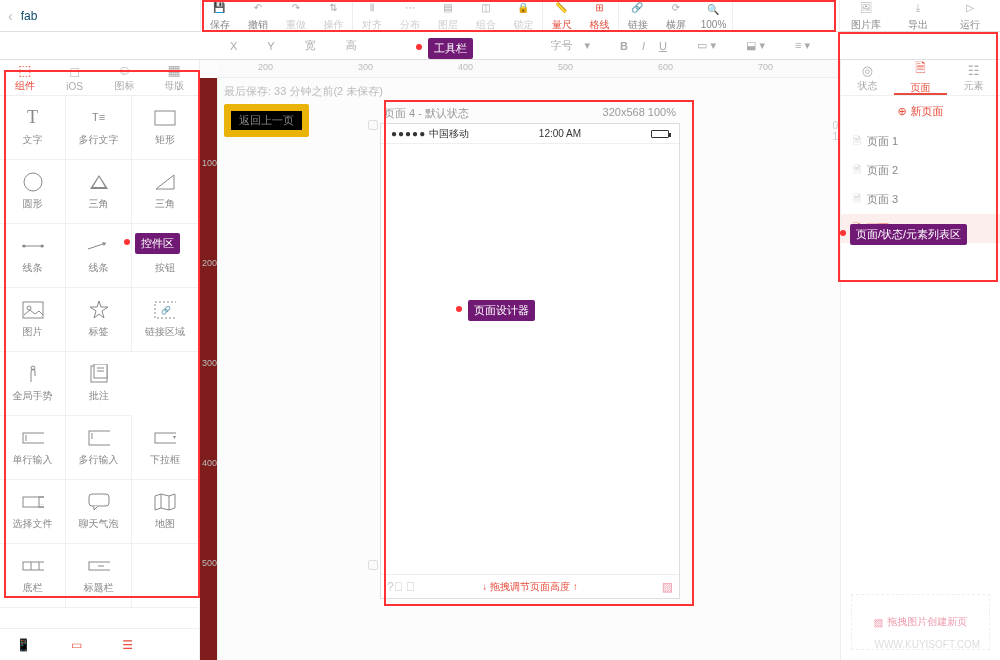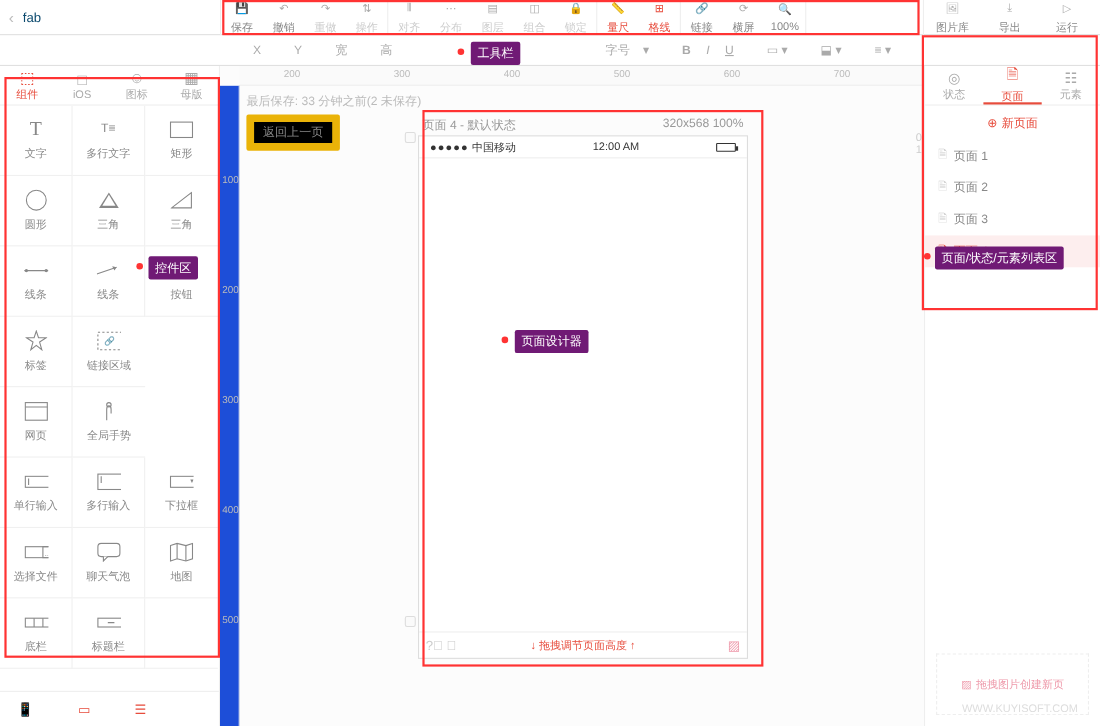--- a/index.html
+++ b/index.html
@@ -27,21 +27,21 @@
 .tab.active { color:#e74c3c; }
 .tab .ic { font-size:14px; }
 .grid { flex:1; overflow:auto; }
 .grid-row { display:flex; }
 .cell { width: 66px; height: 64px; border-right:1px solid #f0f0f0; border-bottom:1px solid #f0f0f0; display:flex; flex-direction:column; align-items:center; justify-content:center; font-size:10px; color:#888; gap:6px; }
 .cell:last-child { border-right:none; }
 .cell .shape { width:22px; height:18px; display:flex; align-items:center; justify-content:center; color:#888; }
 .bottom-icons { height:32px; border-top:1px solid #eee; display:flex; align-items:center; gap:40px; padding:0 16px; color:#e74c3c; }
 .canvas-area { flex:1; position:relative; background:#fcfcfc; overflow:hidden; }
 .ruler-h { position:absolute; top:0; left:18px; right:0; height:18px; background:#fafafa; border-bottom:1px solid #eee; }
-.ruler-v { position:absolute; top:18px; left:0; width:18px; bottom:0; background:#1d4ed8; border-right:1px solid #eee; }
+.ruler-v { position:absolute; top:18px; left:0; width:18px; bottom:0; background:#7f1d1d; border-right:1px solid #eee; }
 .ruler-h .tick { position:absolute; top:2px; font-size:9px; color:#bbb; }
 .ruler-v .tick { position:absolute; left:2px; font-size:9px; color:#bbb; writing-mode:horizontal-tb; }
 .save-info { position:absolute; top:24px; left:24px; font-size:11px; color:#bbb; }
 .back-btn { position:absolute; top:44px; left:24px; font-size:11px; color:#888; border:7px solid #eab308; padding:2px 8px; border-radius:2px; background:#000000; }
 .phone-frame { position:absolute; top:44px; left:180px; width:300px; }
 .phone-header { display:flex; justify-content:space-between; font-size:11px; color:#999; padding:2px 4px; }
 .phone-body { border:1px solid #ddd; background:#fff; position:relative; }
 .status-bar { height:20px; display:flex; align-items:center; justify-content:space-between; padding:0 10px; font-size:10px; color:#333; border-bottom:1px solid #eee; }
 .dots-area { height:430px; background-image: radial-gradient(#ccc 0.5px, transparent 0.5px); background-size: 12px 12px; background-position: 4px 4px; position:relative; }
 .phone-footer { height:24px; border-top:1px solid #eee; display:flex; align-items:center; justify-content:center; gap:6px; font-size:10px; color:#e74c3c; position:relative; }
@@ -278,54 +278,66 @@
                 <rect x="1" y="1" width="24" height="12" rx="2" fill="none" stroke="#888"></rect>
                 <text x="13" y="10" font-size="6" text-anchor="middle" fill="#888">Button</text>
               </svg>
             </div>
             <span>按钮</span>
           </div>
         </div>
         <div class="grid-row">
           <div class="cell">
             <div class="shape">
+              <svg width="22" height="18">
+                <rect x="1" y="1" width="20" height="16" fill="none" stroke="#888"></rect>
+                <circle cx="7" cy="7" r="2" fill="none" stroke="#888"></circle>
+                <path d="M2 14 L8 9 L13 13 L17 10 L21 14" fill="none" stroke="#888"></path>
+              </svg>
+            </div>
+            <span>图片</span>
+          </div>
+          <div class="cell">
+            <div class="shape">
               <svg width="20" height="20">
                 <path d="M10 1 L12 7 L19 7 L13 11 L15 18 L10 14 L5 18 L7 11 L1 7 L8 7 Z" fill="none" stroke="#888"></path>
               </svg>
             </div>
             <span>标签</span>
           </div>
           <div class="cell">
             <div class="shape">
               <svg width="24" height="18">
                 <rect x="1" y="1" width="22" height="16" fill="none" stroke="#888" stroke-dasharray="2"></rect>
                 <text x="12" y="12" font-size="8" text-anchor="middle" fill="#888">🔗</text>
               </svg>
             </div>
             <span>链接区域</span>
           </div>
         </div>
         <div class="grid-row">
           <div class="cell">
             <div class="shape">
-              <svg width="22" height="18">
-                <rect x="1" y="1" width="20" height="16" fill="none" stroke="#888"></rect>
-                <line x1="1" y1="5" x2="21" y2="5" stroke="#888"></line>
-              </svg>
-            </div>
-            <span>网页</span>
-          </div>
-          <div class="cell">
-            <div class="shape">
               <svg width="20" height="20">
                 <path d="M8 18 L8 8 Q8 5 10 5 Q12 5 12 8 L12 12" fill="none" stroke="#888"></path>
                 <circle cx="10" cy="4" r="2" fill="none" stroke="#888"></circle>
               </svg>
             </div>
             <span>全局手势</span>
+          </div>
+          <div class="cell">
+            <div class="shape">
+              <svg width="20" height="20">
+                <rect x="2" y="2" width="16" height="16" fill="none" stroke="#888"></rect>
+                <rect x="5" y="0" width="13" height="14" fill="#fff" stroke="#888"></rect>
+                <line x1="8" y1="4" x2="15" y2="4" stroke="#888"></line>
+                <line x1="8" y1="7" x2="15" y2="7" stroke="#888"></line>
+              </svg>
+            </div>
+            <span>批注</span>
           </div>
         </div>
         <div class="grid-row">
           <div class="cell">
             <div class="shape">
               <svg width="26" height="12">
                 <rect x="1" y="1" width="24" height="10" fill="none" stroke="#888"></rect>
                 <line x1="4" y1="3" x2="4" y2="9" stroke="#888"></line>
               </svg>
             </div>

